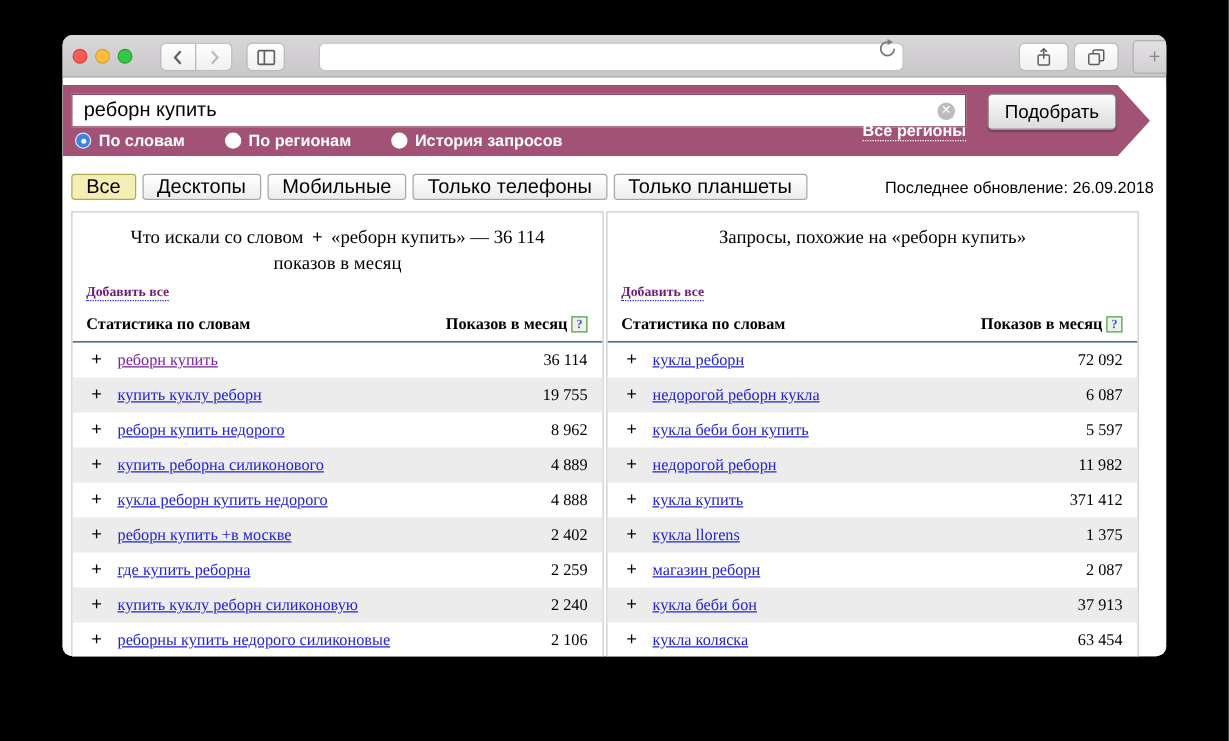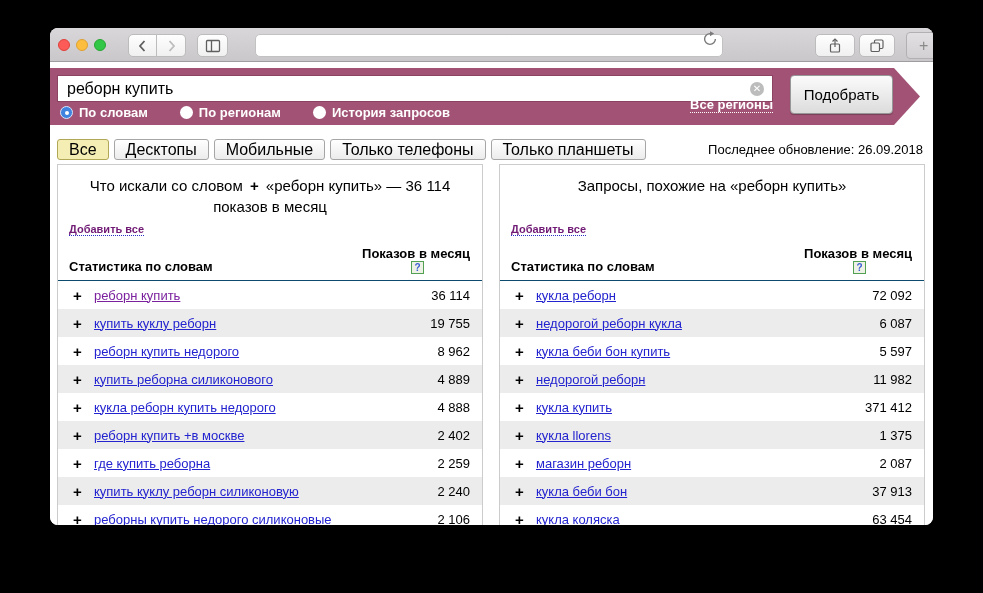--- a/index.html
+++ b/index.html
@@ -60,21 +60,21 @@
   .query-input {
     position:absolute; left:7px; top:7px; width:716px; height:27px;
     border:1px solid #8c4262; font-size:16px; padding:0 26px 0 9px;
     font-family:"Liberation Sans", sans-serif; color:#000; background:#fff;
   }
   .clear-x {
     position:absolute; left:700px; top:14px; width:14px; height:14px; border-radius:50%;
     background:#bcbcbc; color:#fff; font-size:10px; line-height:14px; text-align:center; cursor:pointer;
   }
   .submit-btn {
-    position:absolute; left:740px; top:7px; width:103px; height:39px;
+    position:absolute; left:740px; top:7px; width:103px; height:29px;
     background:linear-gradient(#fbfbfb,#dcdcdc); border:1px solid #979797; border-radius:4px;
     font-size:15px; font-family:"Liberation Sans", sans-serif; color:#000; cursor:pointer;
     box-shadow:0 1px 1px rgba(0,0,0,.25);
   }
   .modes { position:absolute; left:10px; bottom:5px; display:flex; }
   .mode { display:flex; align-items:center; margin-right:32px; cursor:pointer; }
   .radio { width:13px; height:13px; border-radius:50%; background:#fff; margin-right:6px; position:relative; }
   .radio.sel { background:#3f83e0; border:1px solid #dce6f7; }
   .radio.sel::after {
     content:""; position:absolute; left:4px; top:4px; width:4px; height:4px;
@@ -90,37 +90,37 @@
   .tabsrow { display:flex; align-items:center; margin-top:14px; padding:0 7px; height:21px; }
   .dev-tab {
     font-size:16px; line-height:19px; padding:0 11px; margin-right:5px;
     border:1px solid #a6a6a6; border-radius:3px; background:linear-gradient(#ffffff,#ececec);
     color:#000; cursor:pointer; white-space:nowrap;
   }
   .dev-tab.active { background:#f5eeb4; border-color:#b1a857; }
   .last-update { margin-left:auto; font-size:13px; color:#000; padding-right:3px; white-space:nowrap; }
 
   
-  .panels { display:flex; margin-top:4px; padding:0 7px; gap:16px; }
+  .panels { display:flex; margin-top:9px; padding:0 7px; gap:2px;font-family:Liberation Serif, serif; }
   .panel { width:426px; height:420px; border:1px solid #ccc; background:#fff; overflow:hidden; }
   .panel-title {
     margin-top:10px; height:44px; padding:0 22px; text-align:center;
     font-size:15px; line-height:21px; color:#000;
   }
   .title-plus { font-weight:bold; padding:0 3px; }
   .add-all {
     display:inline-block; margin:0 0 2px 11px; font-size:11px; font-weight:bold; color:#701a75;
     border-bottom:1px dotted #2c2cc8; cursor:pointer;
   }
   .thead {
     display:flex; align-items:flex-end; margin:8px 0 0; padding:0 12px 6px 11px;
     border-bottom:1px solid #0c4a6e;
   }
   .th-term { font-size:13px; font-weight:bold; }
-  .th-value { margin-left:auto; font-size:13px; font-weight:bold; display:flex; align-items:center;flex-direction:column; }
+  .th-value { margin-left:auto; font-size:13px; font-weight:bold; display:flex; align-items:center; }
   .help {
     display:inline-block; width:13px; height:13px; margin-left:3px;
     border:1px solid #52a052; background:#eef2e6; color:#3b5bd6;
     font-size:10px; font-weight:bold; line-height:12px; text-align:center; cursor:pointer;
   }
   .row { display:flex; align-items:center; height:28px; padding:0 12px 0 15px; }
   .row.alt { background:#ececec; }
   .plus { width:21px; font-size:15px; font-weight:bold; color:#000; cursor:pointer; }
   .term { font-size:13px; color:#2323cf; text-decoration:underline; cursor:pointer; white-space:nowrap; }
   .term.visited { color:#7b219e; }

